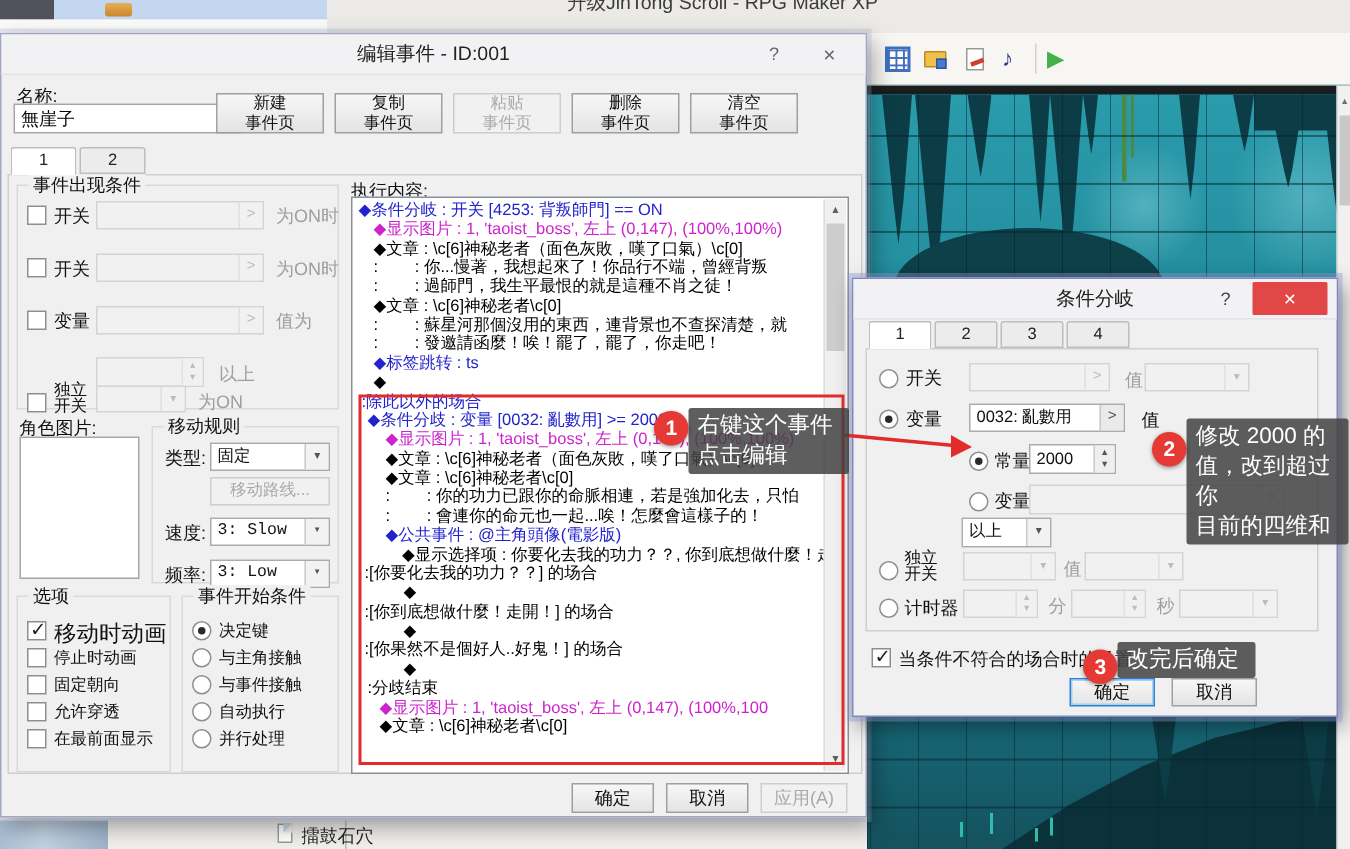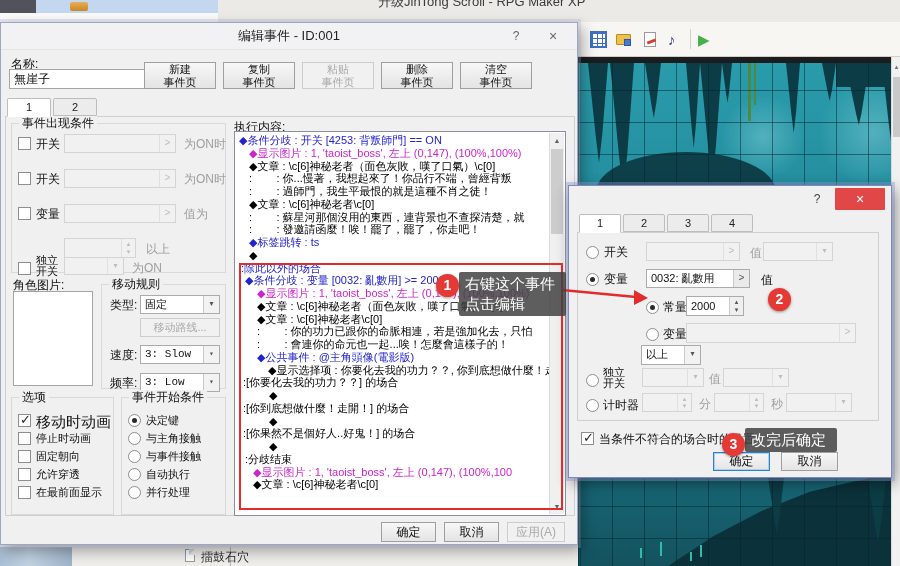--- a/index.html
+++ b/index.html
@@ -281,21 +281,21 @@
             <span class="rb" style="left:6px;top:2px"></span>
             <span class="lbl" style="left:24px;top:1px;font-size:11px">并行处理</span>
           </div>
 
       </div>
     </div>
 
     <div class="lbl" style="left:233px;top:96px">执行内容:</div>
     <div class="exec-list" style="left:233px;top:108px;width:332px;height:385px">
 
-        <div class="exec-line" style="color: rgb(35, 35, 205); padding-left: 4px;">◆条件分歧 : 开关 [4253: 背叛師門] == ON</div>
+        <div class="exec-line" style="color: rgb(35, 35, 205); padding-left: 4px;">◆条件分岐 : 开关 [4253: 背叛師門] == ON</div>
 
         <div class="exec-line" style="color: rgb(205, 35, 205); padding-left: 14px;">◆显示图片 : 1, 'taoist_boss', 左上 (0,147), (100%,100%)</div>
 
         <div class="exec-line" style="color: rgb(0, 0, 0); padding-left: 14px;">◆文章 : \c[6]神秘老者（面色灰敗，嘆了口氣）\c[0]</div>
 
         <div class="exec-line" style="color: rgb(0, 0, 0); padding-left: 14px;">:        : 你...慢著，我想起來了！你品行不端，曾經背叛</div>
 
         <div class="exec-line" style="color: rgb(0, 0, 0); padding-left: 14px;">:        : 過師門，我生平最恨的就是這種不肖之徒！</div>
 
         <div class="exec-line" style="color: rgb(0, 0, 0); padding-left: 14px;">◆文章 : \c[6]神秘老者\c[0]</div>
@@ -352,20 +352,23 @@
         <div class="sb-thumb" style="top:16px;height:85px"></div>
       </div>
     </div>
 
     <button class="btn" style="left:380px;top:499px;width:55px;height:20px">确定</button>
     <button class="btn" style="left:443px;top:499px;width:55px;height:20px">取消</button>
     <button class="btn disabled" style="left:506px;top:499px;width:58px;height:20px">应用(A)</button>
   </div>
 
   <div class="dlg" style="left:568px;top:185px;width:324px;height:293px;z-index:20;border-color:#7f89c0;box-shadow:0 0 0 3px rgba(140,150,205,.4),3px 5px 14px rgba(0,0,0,.45)">
+    <div class="dlg-title">
+      <span>条件分岐</span>
+    </div>
     <div class="cap-btn" style="right:62px;width:24px;color:#444">?</div>
     <div class="cap-btn" style="right:6px;top:2px;width:50px;height:22px;background:#e14747;color:#fff;font-size:14px;line-height:22px;border-radius:1px">×</div>
 
     <div class="tab-strip" style="left:10px;top:28px;width:300px;height:19px">
 
         <div class="tab active" style="position:relative;float:left;width:42px;margin-right:2px">1</div>
 
         <div class="tab" style="position:relative;float:left;width:42px;margin-right:2px">2</div>
 
         <div class="tab" style="position:relative;float:left;width:42px;margin-right:2px">3</div>
@@ -423,17 +426,20 @@
   <svg class="anno" style="position:absolute;left:556px;top:282px;z-index:31" width="100" height="26">
     <line x1="6" y1="8" x2="80" y2="15" stroke="#e22c2c" stroke-width="2.5"></line>
     <polygon points="78,8 92,16 78,23" fill="#e22c2c"></polygon>
   </svg>
 
   <div class="anno-circle" style="left:436px;top:274px">1</div>
   <div class="anno-tip" style="left:459px;top:272px;width:107px">右键这个事件
 点击编辑</div>
 
   <div class="anno-circle" style="left:768px;top:288px">2</div>
+  <div class="anno-tip" style="left:791px;top:279px;width:108px">修改 2000 的
+值，改到超过你
+目前的四维和</div>
 
   <div class="anno-circle" style="left:722px;top:433px">3</div>
   <div class="anno-tip" style="left:745px;top:428px;width:92px">改完后确定</div>
 
 </div>
 
 </body></html>

